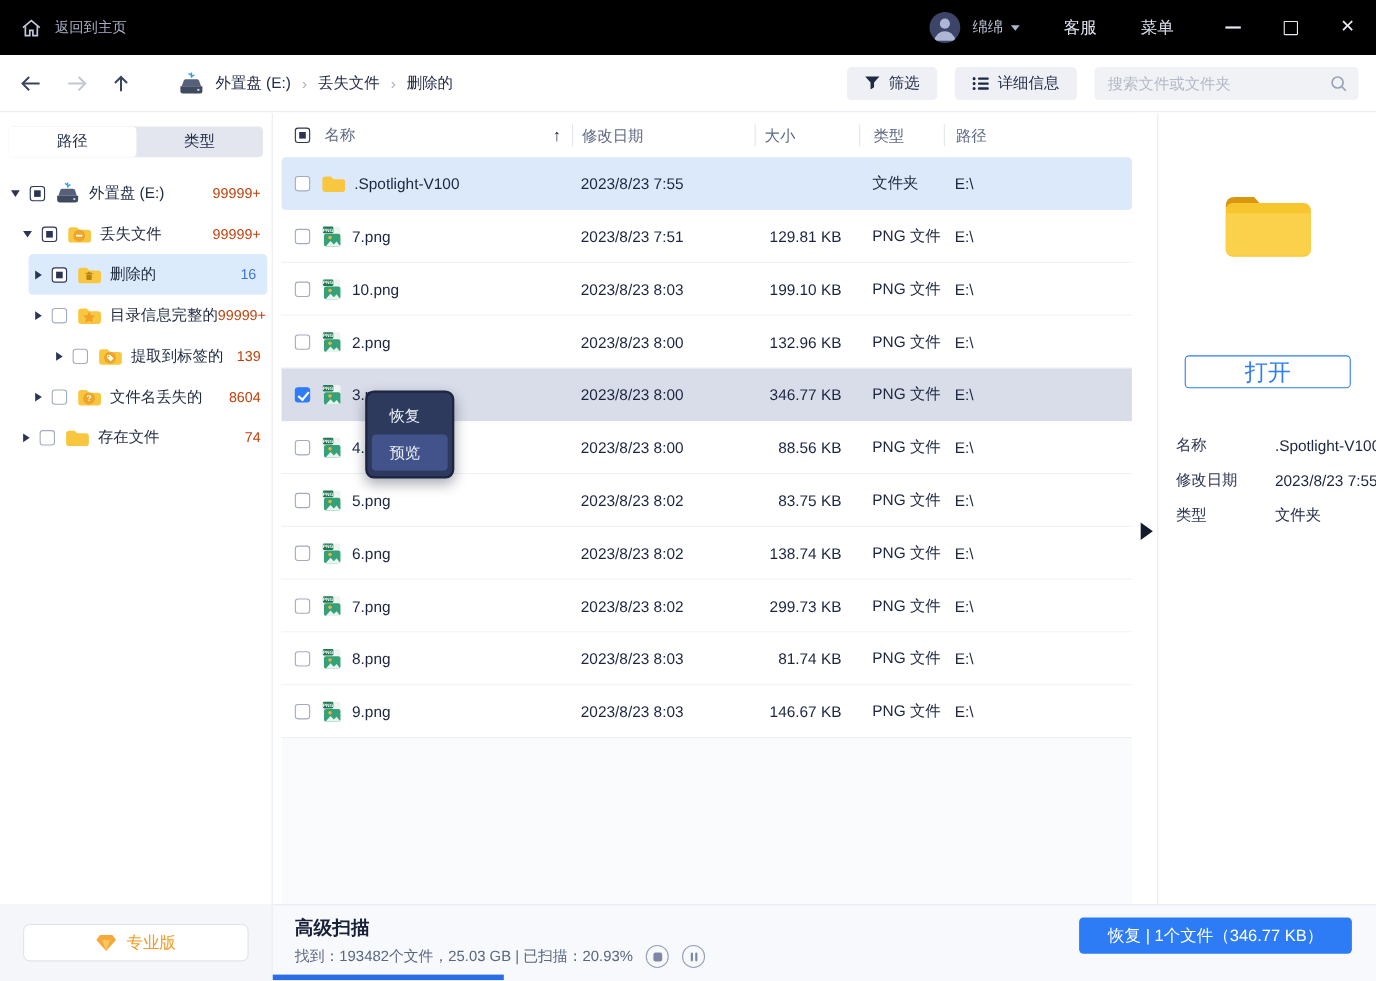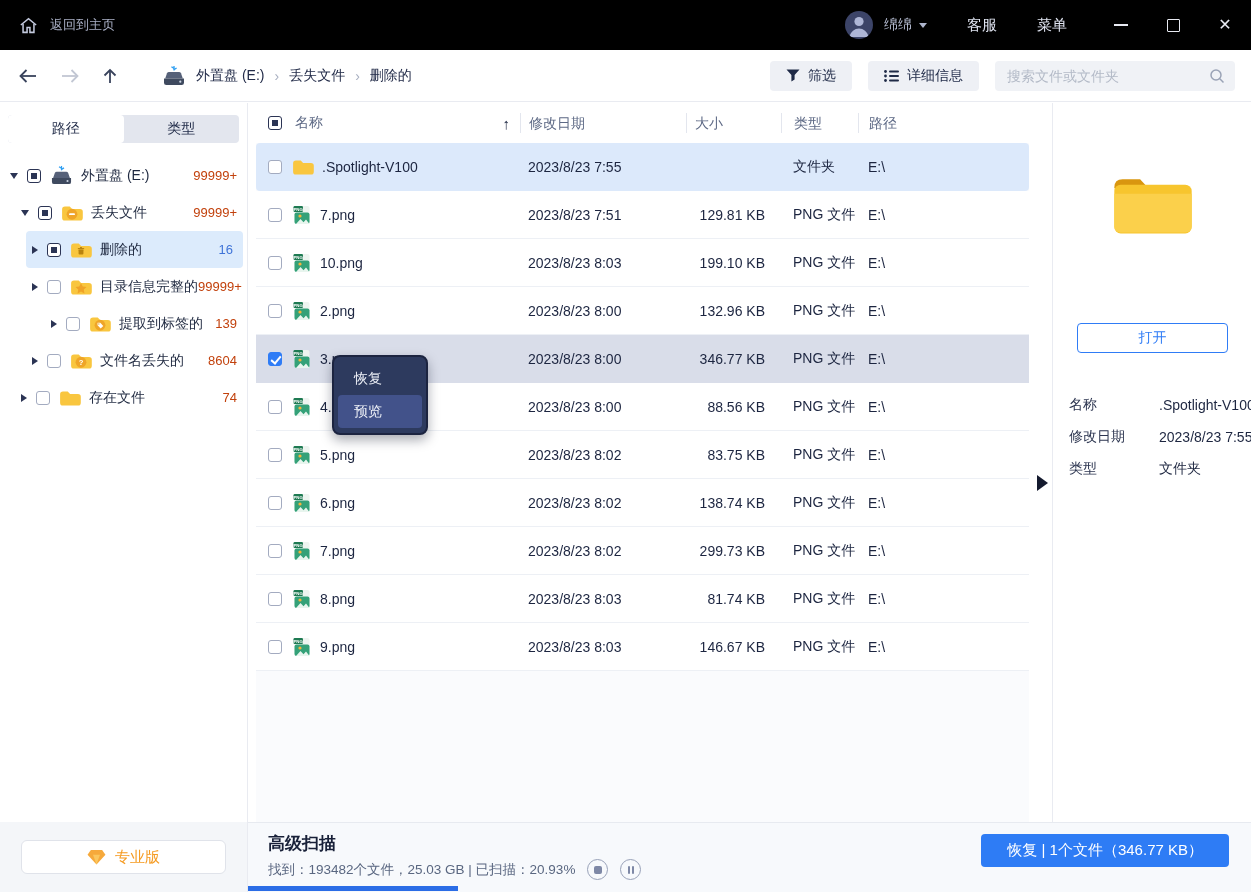--- a/index.html
+++ b/index.html
@@ -63,27 +63,27 @@
   .c-type{width:77px;padding-left:12px;box-sizing:border-box;white-space:nowrap;}
   .c-path{flex:1;padding-left:10px;box-sizing:border-box;}
   .hname-label{margin-left:13px;}
   .sort{margin-left:auto;margin-right:10px;color:#1b2540;font-weight:bold;font-size:15px;}
   .frow{height:48px;display:flex;align-items:center;font-size:14px;color:#1c2540;background:#fff;border-bottom:1px solid #edf0f5;box-sizing:border-box;}
   .frow.hover{background:#dce9fb;border-radius:4px;border-bottom:none;}
   .frow.selected{background:#d9dde9;border-bottom:none;}
   .ficon{display:flex;align-items:center;margin-left:10px;flex:0 0 auto;}
   .fname{margin-left:8px;white-space:nowrap;}
   
-  .ctx{position:absolute;left:332px;top:355px;width:96px;background:#2d3a5e;border:2px solid #1c2440;border-radius:8px;padding:5px 0;box-sizing:border-box;box-shadow:0 5px 12px rgba(10,15,35,.35);z-index:20;}
+  .ctx{position:absolute;left:332px;top:355px;width:81px;background:#2d3a5e;border:2px solid #1c2440;border-radius:8px;padding:5px 0;box-sizing:border-box;box-shadow:0 5px 12px rgba(10,15,35,.35);z-index:20;}
   .cmi{height:33px;display:flex;align-items:center;padding-left:16px;margin:0 4px;border-radius:4px;color:#eef1f8;font-size:14px;}
   .cmi.active{background:#42528a;}
   
   .preview{position:absolute;left:1052px;top:103px;right:0;bottom:70px;background:#fff;border-left:1px solid #e9ebf1;box-sizing:border-box;overflow:hidden;}
   .pv-folder{position:absolute;left:55px;top:66px;}
-  .open-btn{position:absolute;left:24px;top:220px;width:151px;height:30px;border:1px solid #2f7cf6;border-radius:4px;background:#fff;color:#2f7cf6;font-size:14px;display:flex;align-items:center;justify-content:center;box-sizing:border-box;}
+  .open-btn{position:absolute;left:24px;top:220px;width:151px;height:30px;border:1px solid #2f7cf6;border-radius:4px;background:#fff;color:#2f7cf6;font-size:21px;display:flex;align-items:center;justify-content:center;box-sizing:border-box;}
   .pv-fields{position:absolute;left:16px;top:286px;right:0;}
   .pv-row{display:flex;height:32px;align-items:center;white-space:nowrap;}
   .pv-label{width:90px;flex:0 0 auto;color:#2c3550;font-size:14px;}
   .pv-value{color:#1d2640;font-size:14px;}
   .collapse{position:absolute;left:1037px;top:475px;width:0;height:0;border-top:8px solid transparent;border-bottom:8px solid transparent;border-left:11px solid #141a2e;z-index:5;}
   
   .footer{position:absolute;left:0;right:0;bottom:0;height:70px;display:flex;}
   .footer-left{width:248px;flex:0 0 auto;background:#f4f6f9;border-right:1px solid #e9ebf1;display:flex;align-items:center;justify-content:center;box-sizing:border-box;}
   .pro-btn{width:205px;height:34px;background:#fff;border:1px solid #e0e3ea;border-radius:6px;display:flex;align-items:center;justify-content:center;gap:9px;box-sizing:border-box;}
   .pro-label{color:#f59b22;font-size:15px;}

